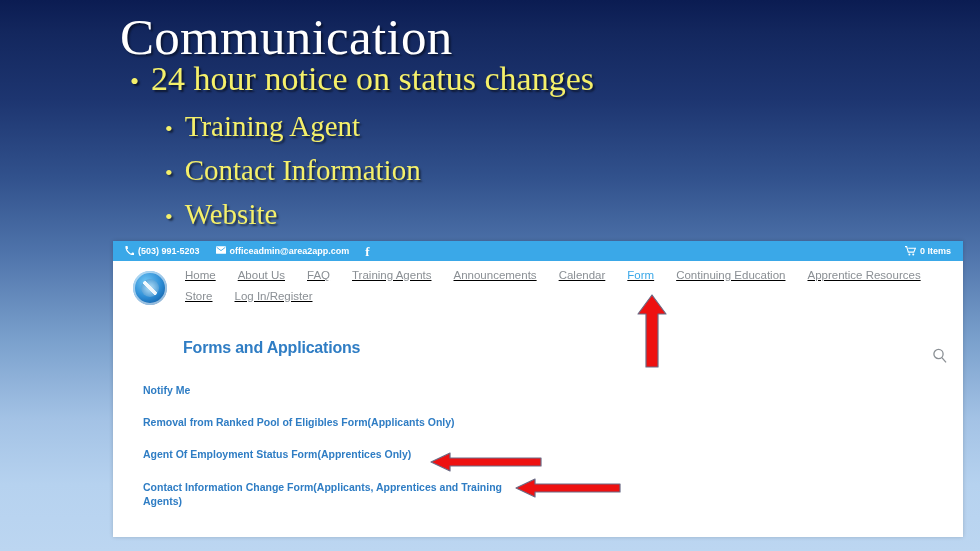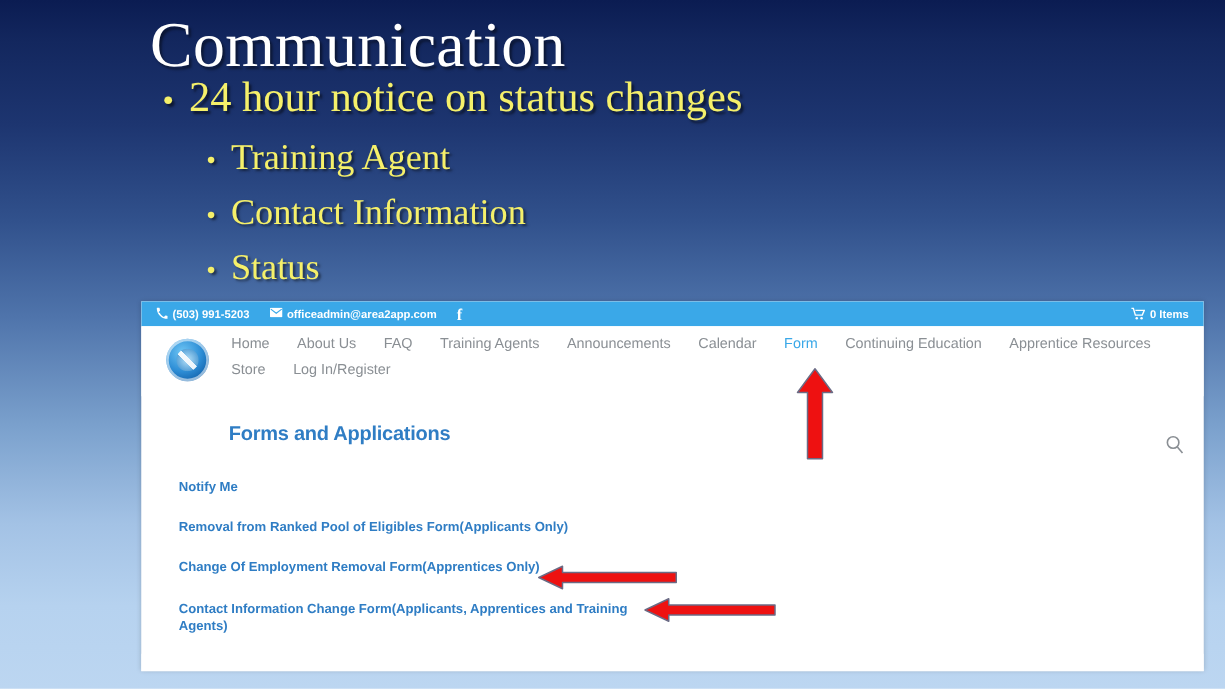--- a/index.html
+++ b/index.html
@@ -87,21 +87,21 @@
   }
   .logo::after{
     content:""; position:absolute; left:50%; top:50%;
     width:18px; height:18px; margin:-9px 0 0 -9px; border-radius:50%;
     background:
       linear-gradient(45deg, transparent 42%, #ffffff 42%, #ffffff 56%, transparent 56%),
       radial-gradient(circle at 50% 50%, #bfe6fb 0%, #2f86c9 100%);
     opacity:.92;
   }
   .navwrap { flex:1; }
-  .navlinks { display:flex; flex-wrap:wrap; align-items:center; }
+  .navlinks { display:flex; flex-wrap:wrap; align-items:center;text-decoration:underline; }
   .navlink {
     font-size:11.5px; color:#8a8f94; margin:0 22px 9px 0;
     white-space:nowrap; cursor:pointer;
   }
   .navlink.active { color:#3aa8e8; }
   .search-btn {
     position:absolute; right:14px; top:86px;
     width:18px; height:18px; color:#8a8f94; cursor:pointer;
   }
 
@@ -137,21 +137,21 @@
 <div class="bullet-l2" id="b2-0">
   <span class="dot">•</span>
   <span>Training Agent</span>
 </div>
 <div class="bullet-l2" id="b2-1">
   <span class="dot">•</span>
   <span>Contact Information</span>
 </div>
 <div class="bullet-l2" id="b2-2">
   <span class="dot">•</span>
-  <span>Status</span>
+  <span>Website</span>
 </div>
 
 <div class="shot">
 
   <div class="topbar">
     <div class="seg">
       <span class="ic">
         <svg width="9" height="9" viewBox="0 0 24 24" fill="#ffffff">
             <path d="M6.6 10.8c1.9 3.7 4.9 6.7 8.6 8.6l2.9-2.9c.4-.4.9-.5 1.3-.3 1.5.5 3 .8 4.6.8.7 0 1.2.6 1.2 1.2V23c0 .7-.6 1.2-1.2 1.2C10.9 24.2 0 13.3 0 .2 0-.5.6-1 1.2-1H5c.7 0 1.2.6 1.2 1.2 0 1.6.3 3.1.8 4.6.2.4.1.9-.3 1.3l-2.9 2.9z" transform="translate(1,1)"></path>
           </svg>
@@ -210,21 +210,21 @@
           <line x1="10.9" y1="10.6" x2="15" y2="15.4"></line>
       </svg>
     </div>
   </div>
 
   <div class="pagebody">
     <div class="page-h1">Forms and Applications</div>
     <div class="links">
       <div class="formlink">Notify Me</div>
       <div class="formlink">Removal from Ranked Pool of Eligibles Form(Applicants Only)</div>
-      <div class="formlink">Change Of Employment Removal Form(Apprentices Only)</div>
+      <div class="formlink">Agent Of Employment Status Form(Apprentices Only)</div>
       <div class="formlink" style="max-width:395px">Contact Information Change Form(Applicants, Apprentices and Training Agents)</div>
     </div>
   </div>
 
   <div class="shot-foot"></div>
 </div>
 
 <div class="arrow" style="left:636px; top:294px;">
   <svg width="32" height="74" viewBox="0 0 32 74">
     <path d="M16 1 L30 20 L22 20 L22 73 L10 73 L10 20 L2 20 Z" fill="#ee1111" stroke="#6b6b85" stroke-width="1.2" stroke-linejoin="round"></path>

